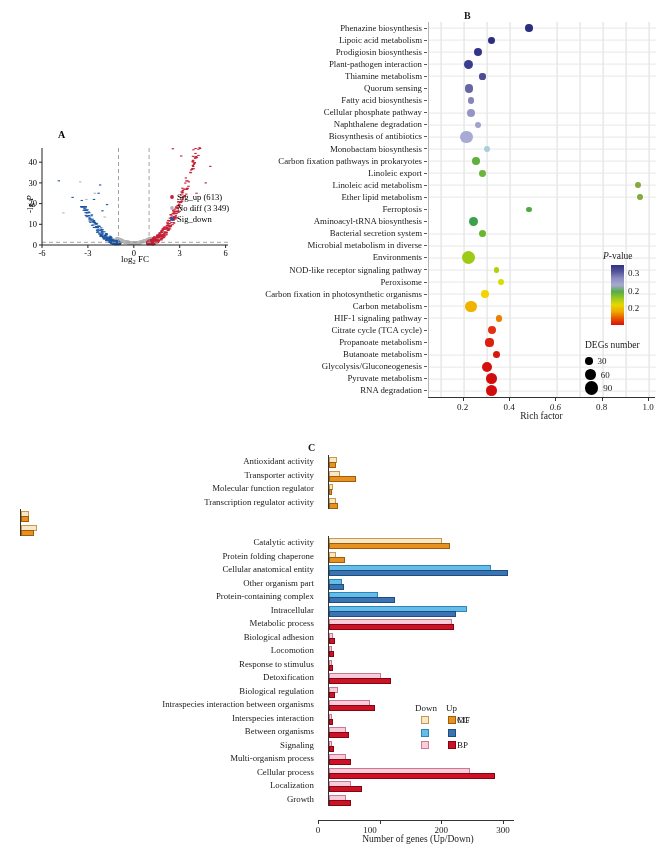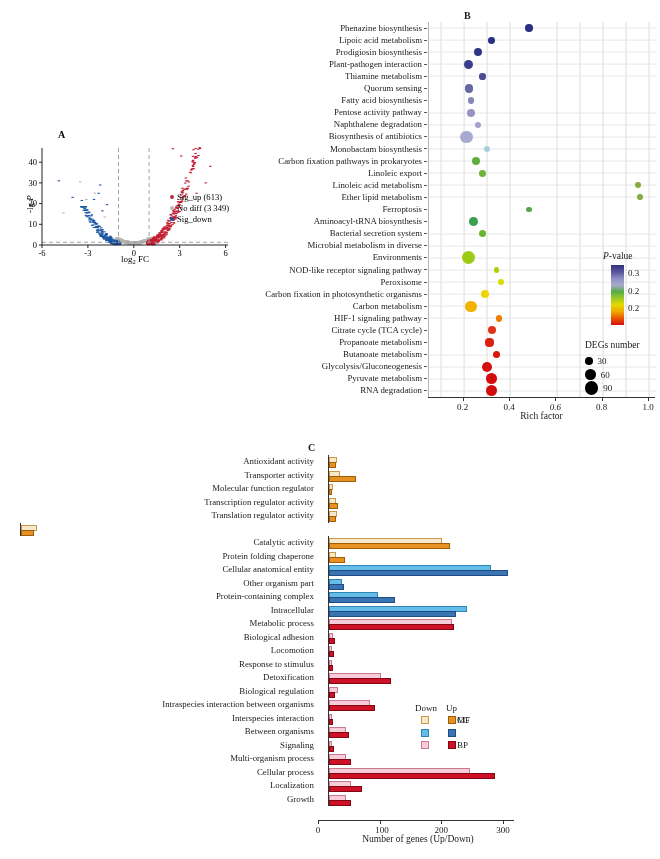--- a/index.html
+++ b/index.html
@@ -1267,21 +1267,21 @@
           </span>
         </div>
         <div class="pb-row">
           <span class="pb-label">Fatty acid biosynthesis</span>
           <span class="pb-tick"></span>
           <span class="pb-cell">
             <span class="pb-dot" style="height: 6.93px; width: 6.93px; left: 40.5452px; top: 2.585px; background: rgb(135, 133, 184);"></span>
           </span>
         </div>
         <div class="pb-row">
-          <span class="pb-label">Pentose activity pathway</span>
+          <span class="pb-label">Cellular phosphate pathway</span>
           <span class="pb-tick"></span>
           <span class="pb-cell">
             <span class="pb-dot" style="height: 8.19969px; width: 8.19969px; left: 39.9104px; top: 1.95016px; background: rgb(150, 148, 196);"></span>
           </span>
         </div>
         <div class="pb-row">
           <span class="pb-label">Naphthalene degradation</span>
           <span class="pb-tick"></span>
           <span class="pb-cell">
             <span class="pb-dot" style="height: 6.19838px; width: 6.19838px; left: 47.86px; top: 2.95081px; background: rgb(162, 162, 205);"></span>
@@ -1502,21 +1502,20 @@
           </span>
         </div>
         <div class="pc-row">
           <span class="pc-label">Transcription regulator activity</span>
           <span class="pc-cell">
             <span class="pc-bar" style="top: 2.2px; width: 4.93333px; background: rgb(246, 232, 200); border-color: rgb(199, 154, 75);"></span>
             <span class="pc-bar" style="top: 7px; width: 7.4px; background: rgb(232, 145, 32); border-color: rgb(156, 94, 10);"></span>
           </span>
         </div>
         <div class="pc-row">
-          <span class="pc-label">Translation regulator activity</span>
           <span class="pc-cell">
             <span class="pc-bar" style="top: 2.2px; width: 6.16667px; background: rgb(246, 232, 200); border-color: rgb(199, 154, 75);"></span>
             <span class="pc-bar" style="top: 7px; width: 5.55px; background: rgb(232, 145, 32); border-color: rgb(156, 94, 10);"></span>
           </span>
         </div>
         <div class="pc-row">
           <span class="pc-cell">
             <span class="pc-bar" style="top: 2.2px; width: 13.5667px; background: rgb(246, 232, 200); border-color: rgb(199, 154, 75);"></span>
             <span class="pc-bar" style="top: 7px; width: 11.1px; background: rgb(232, 145, 32); border-color: rgb(156, 94, 10);"></span>
           </span>
@@ -1659,21 +1658,21 @@
           <span class="pc-cell">
             <span class="pc-bar" style="top: 2.2px; width: 15.4167px; background: rgb(248, 205, 217); border-color: rgb(199, 122, 146);"></span>
             <span class="pc-bar" style="top: 7px; width: 20.35px; background: rgb(206, 17, 38); border-color: rgb(126, 7, 17);"></span>
           </span>
         </div>
       </div>
     <div class="pc-xaxis" id="pcXAxis">
         <div class="pc-xtick" style="left: 0px;"></div>
         <div class="pc-xticklab" style="left: -14px;">0</div>
         <div class="pc-xtick" style="left: 61.6667px;"></div>
-        <div class="pc-xticklab" style="left: 50px;">100</div>
+        <div class="pc-xticklab" style="left: 38px;">100</div>
         <div class="pc-xtick" style="left: 123.333px;"></div>
         <div class="pc-xticklab" style="left: 109.333px;">200</div>
         <div class="pc-xtick" style="left: 185px;"></div>
         <div class="pc-xticklab" style="left: 171px;">300</div>
       </div>
     <div class="pc-xlabel">Number of genes (Up/Down)</div>
     <div class="pc-legend" id="pcLegend">
         <div class="pc-leg-head" style="left: 0px;">Down</div>
         <div class="pc-leg-head" style="left: 31px;">Up</div>
         <span class="pc-leg-sq" style="left: 6px; top: 13px; background: rgb(246, 232, 200); border-color: rgb(199, 154, 75);"></span>

